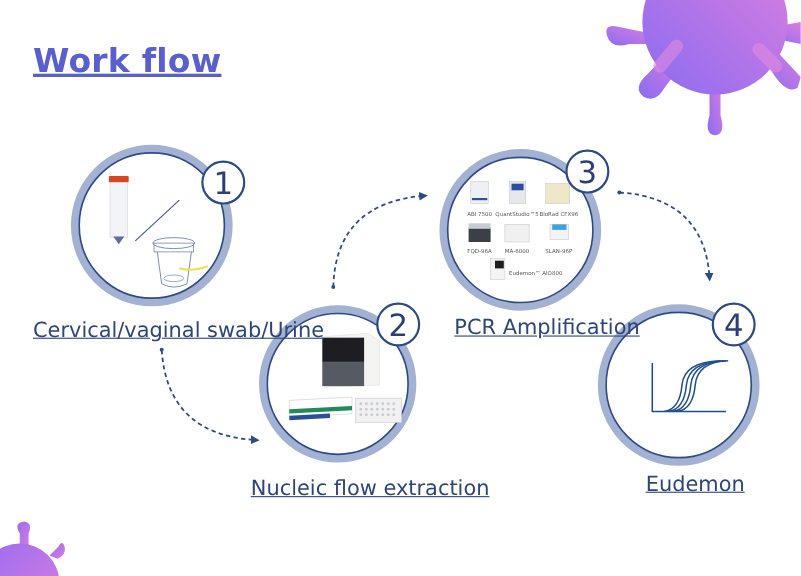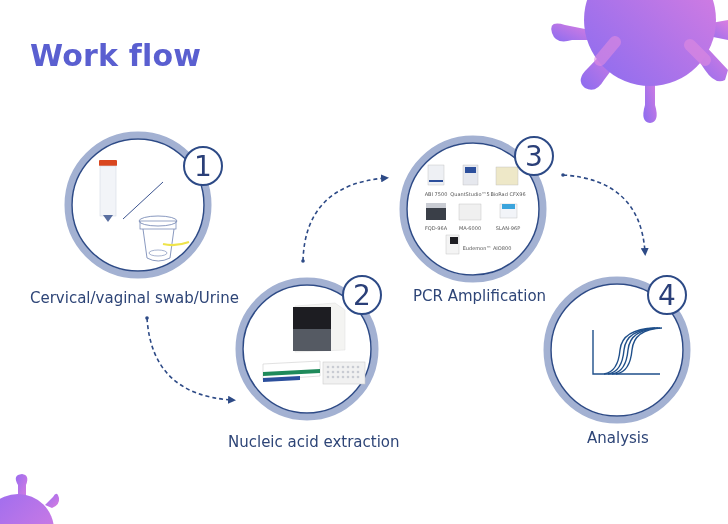--- a/index.html
+++ b/index.html
@@ -1,19 +1,19 @@
 <!DOCTYPE html>
 <html><head>
 <meta charset="utf-8">
 <style>
   html, body { margin: 0; padding: 0; }
   body { width: 728px; height: 524px; position: relative; overflow: hidden; background: #ffffff; font-family: "DejaVu Sans", sans-serif; }
-  .abs { position: absolute; }
+  .abs { position: absolute; text-decoration: underline; }
   #title { left: 30px; top: 38px; font-size: 30px; font-weight: bold; color: #5a5fd0; letter-spacing: 0.2px; font-family: "DejaVu Sans", sans-serif; }
-  .label { color: #2e4577; font-size: 15px; white-space: nowrap; font-family: "DejaVu Sans", sans-serif; }
+  .label { color: #2e4577; font-size: 19px; white-space: nowrap; font-family: "DejaVu Sans", sans-serif; }
   svg { position: absolute; left: 0; top: 0; }
   .devtxt { font-family: "DejaVu Sans", sans-serif; font-size: 5px; fill: #555; }
   .num { font-family: "DejaVu Sans", sans-serif; font-size: 28px; fill: #2a3f78; }
 </style>
 </head>
 <body>
 
 <svg width="728" height="524" viewBox="0 0 728 524">
   <defs>
     <linearGradient id="vg" x1="0" y1="1" x2="1" y2="0">
@@ -151,15 +151,15 @@
       <path d="M616,374 Q630,372 632,350 Q634,329 662,328"></path>
     </g>
     <circle cx="667" cy="295" r="19" fill="#fff" stroke="#2d4a86" stroke-width="2"></circle>
     <text class="num" x="667" y="305" text-anchor="middle">4</text>
   </g>
 </svg>
 
 <div id="title" class="abs">Work flow</div>
 
 <div class="abs label" style="left:30px; top:289px;">Cervical/vaginal swab/Urine</div>
-<div class="abs label" style="left:228px; top:433px;">Nucleic acid extraction</div>
+<div class="abs label" style="left:228px; top:433px;">Nucleic flow extraction</div>
 <div class="abs label" style="left:413px; top:287px;">PCR Amplification</div>
-<div class="abs label" style="left:587px; top:429px;">Analysis</div>
+<div class="abs label" style="left:587px; top:429px;">Eudemon</div>
 
 </body></html>

